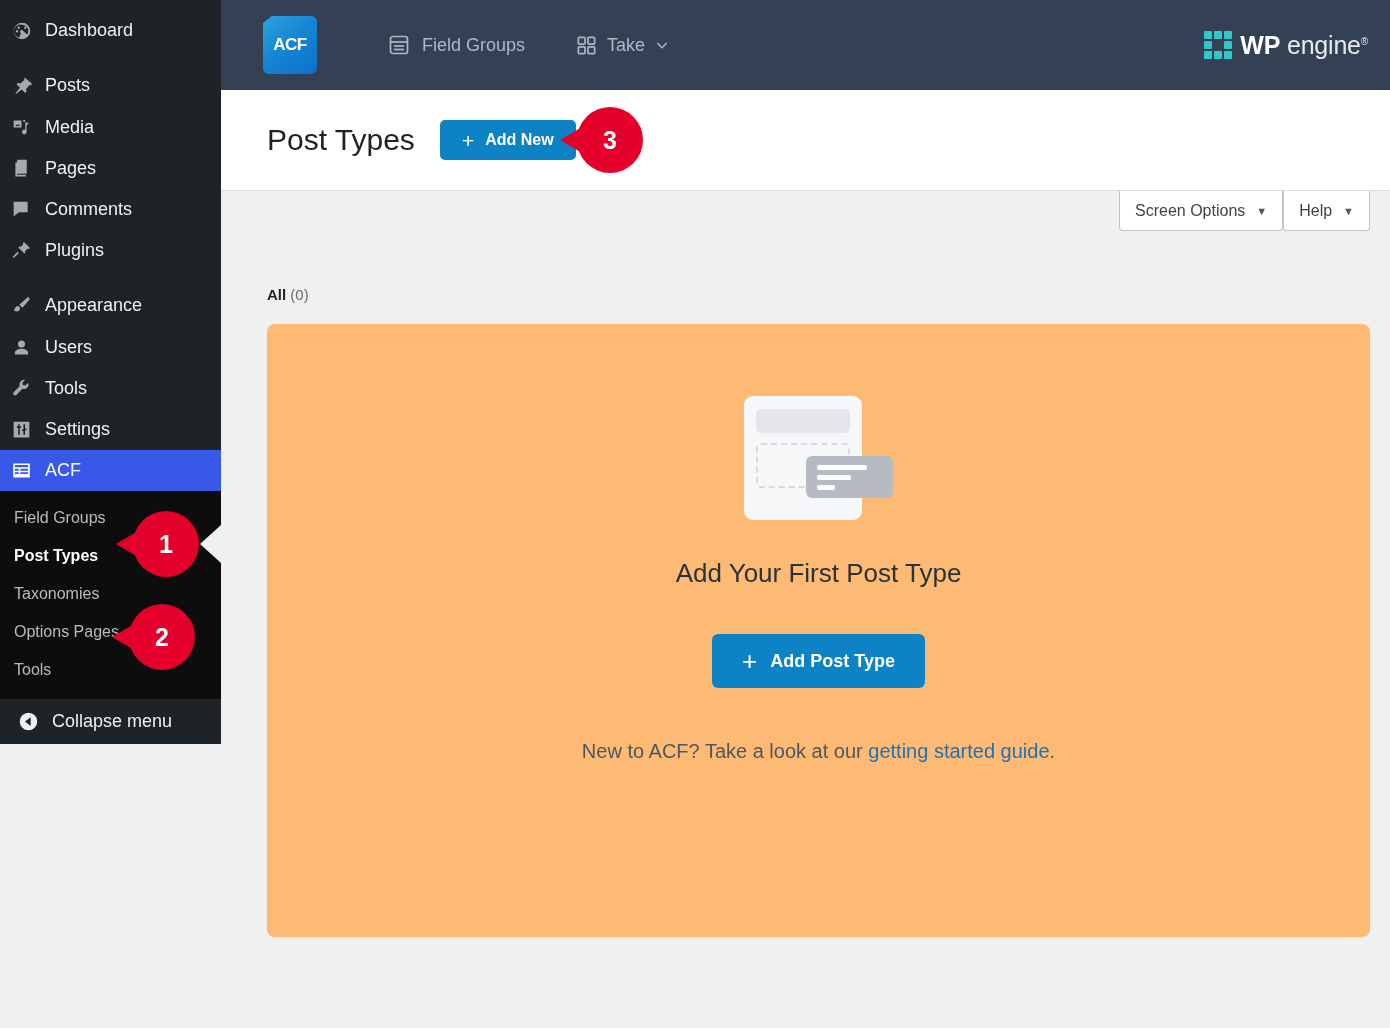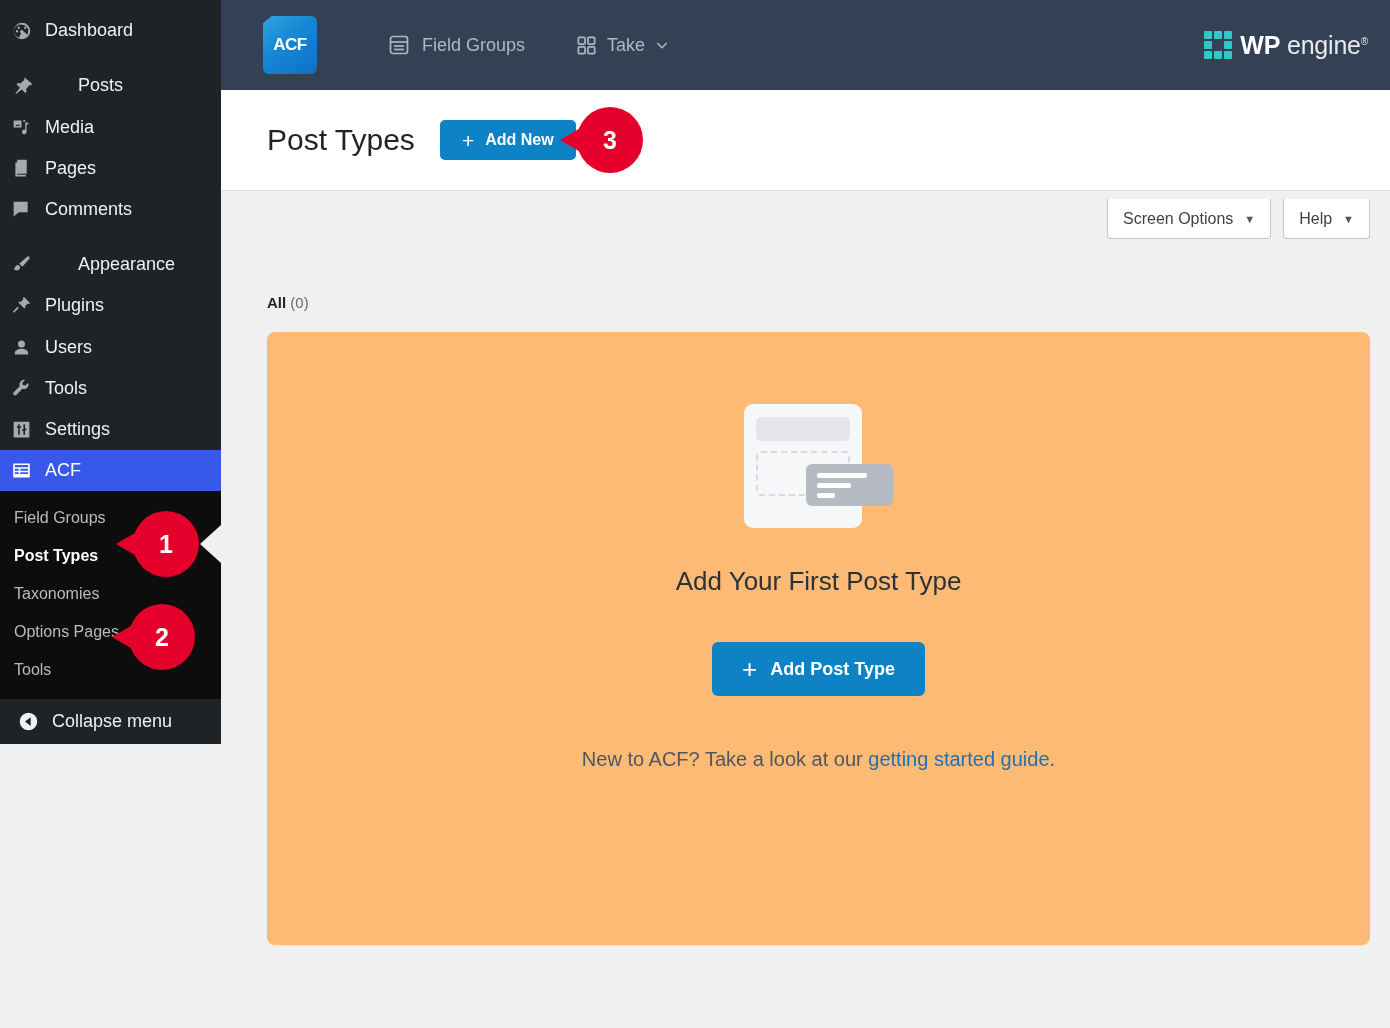--- a/index.html
+++ b/index.html
@@ -29,21 +29,21 @@
     font-size: 18px;
     cursor: pointer;
     position: relative;
   }
   .menu-item .mi-icon {
     width: 34px; flex: 0 0 34px;
     display: flex; align-items: center; justify-content: flex-start;
     color: #a7aaad;
   }
   .menu-item .mi-label { white-space: nowrap; }
-  .menu-item.sep-top { margin-top: 14px; gap: 33px; }
+  .menu-item.sep-top { margin-top: 14px; }
   .menu-item.active {
     background: #3858e9;
     color: #ffffff;
   }
   .menu-item.active .mi-icon { color: #ffffff; }
 
   .submenu {
     background: #0d0d0d;
     padding: 8px 0 10px 0;
   }
@@ -139,21 +139,21 @@
 
   
   .content {
     flex: 1 1 auto;
     padding: 0 20px 0 46px;
     position: relative;
     min-height: 0;
   }
   .meta-row {
     display: flex; justify-content: flex-end;
-    padding-top: 8px; gap: 12px;
+    
   }
   .meta-btn {
     background: #fff; border: 1px solid #c3c4c7;
     border-top: none;
     border-radius: 0 0 4px 4px;
     height: 40px; padding: 0 15px;
     font-size: 16px; color: #3c434a;
     display: inline-flex; align-items: center; gap: 11px;
     cursor: pointer;
     font-family: "Liberation Sans", sans-serif;
@@ -318,36 +318,36 @@
 
       <div class="menu-item">
         <span class="mi-icon">
           <svg width="21" height="21" viewBox="0 0 24 24" fill="currentColor">
               <path d="M3 3h16v12H9l-6 5V3z"></path>
             </svg>
         </span>
         <span class="mi-label">Comments</span>
       </div>
 
+      <div class="menu-item">
+        <span class="mi-icon">
+          <svg width="21" height="21" viewBox="0 0 24 24" fill="currentColor">
+              <path d="M14.8 2.2l-1.5 1.5 1 1-3.4 3.4-1-1-1.5 1.5 6.9 6.9 1.5-1.5-1-1 3.4-3.4 1 1 1.5-1.5-6.9-6.9zM7.5 13.5L2 19l1.4 1.4 5.5-5.5-1.4-1.4z"></path>
+            </svg>
+        </span>
+        <span class="mi-label">Plugins</span>
+      </div>
+
       <div class="menu-item sep-top">
         <span class="mi-icon">
           <svg width="21" height="21" viewBox="0 0 24 24" fill="currentColor">
               <path d="M21 3.4a2 2 0 0 0-2.9 0L9.4 11l3.6 3.6 7.6-8.7a2 2 0 0 0 .4-2.5zM8 12.5c-1.6 0-3 1.2-3.3 2.7-.2 1-.8 1.6-1.7 2 1 1 2.3 1.6 3.7 1.6 2 0 3.6-1.5 3.6-3.4 0-1.6-1.1-2.9-2.3-2.9z"></path>
             </svg>
         </span>
         <span class="mi-label">Appearance</span>
-      </div>
-
-      <div class="menu-item">
-        <span class="mi-icon">
-          <svg width="21" height="21" viewBox="0 0 24 24" fill="currentColor">
-              <path d="M14.8 2.2l-1.5 1.5 1 1-3.4 3.4-1-1-1.5 1.5 6.9 6.9 1.5-1.5-1-1 3.4-3.4 1 1 1.5-1.5-6.9-6.9zM7.5 13.5L2 19l1.4 1.4 5.5-5.5-1.4-1.4z"></path>
-            </svg>
-        </span>
-        <span class="mi-label">Plugins</span>
       </div>
 
       <div class="menu-item">
         <span class="mi-icon">
           <svg width="21" height="21" viewBox="0 0 24 24" fill="currentColor">
               <path d="M12 4a4 4 0 1 1 0 8 4 4 0 0 1 0-8zm0 9.5c4.2 0 7.6 2 7.6 4.5v2H4.4v-2c0-2.5 3.4-4.5 7.6-4.5z"></path>
             </svg>
         </span>
         <span class="mi-label">Users</span>
       </div>

